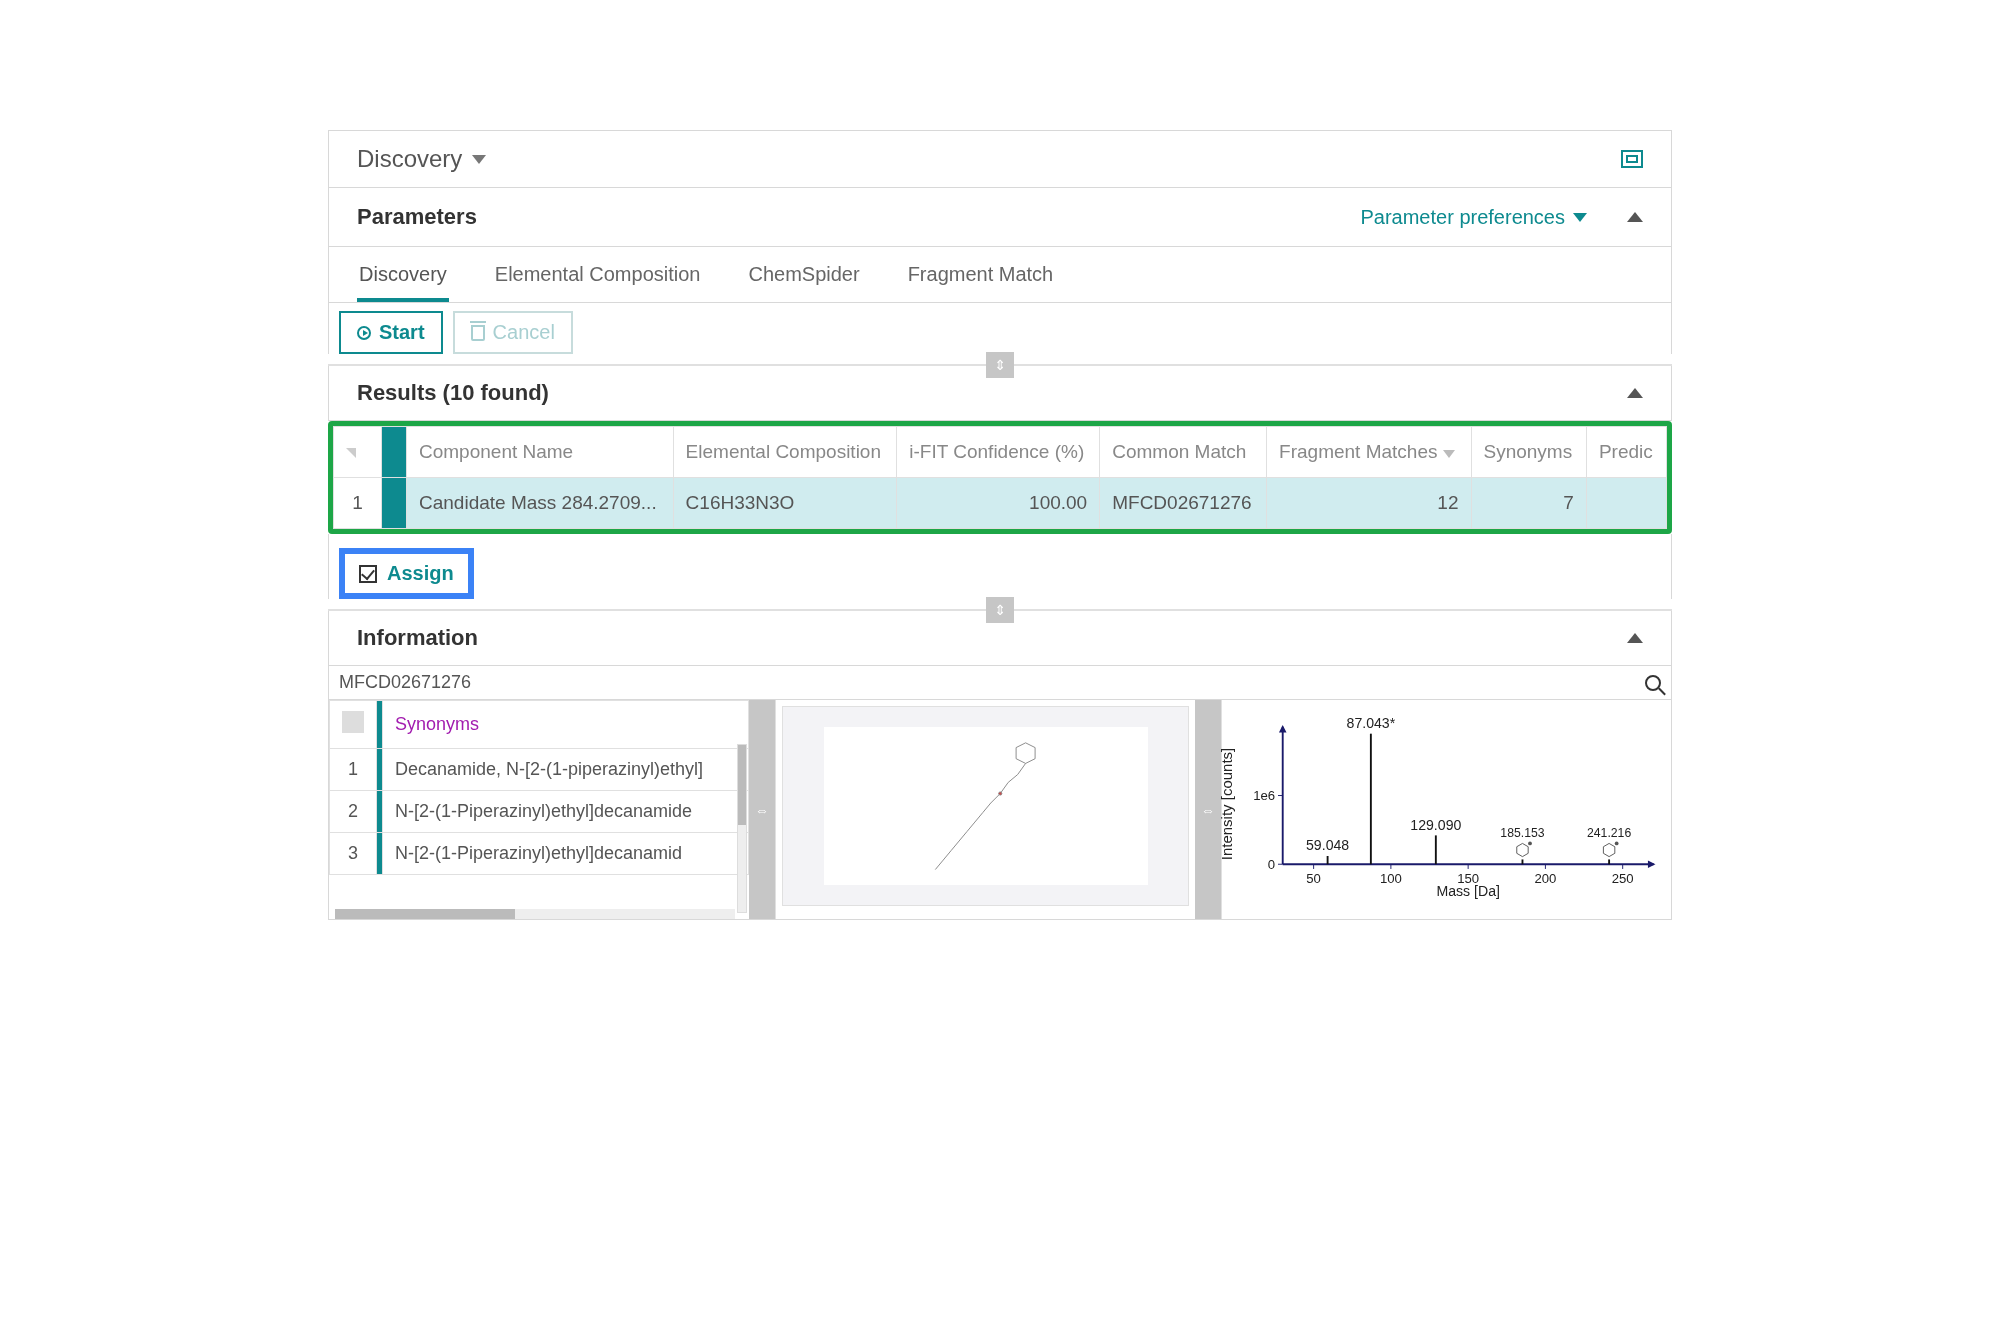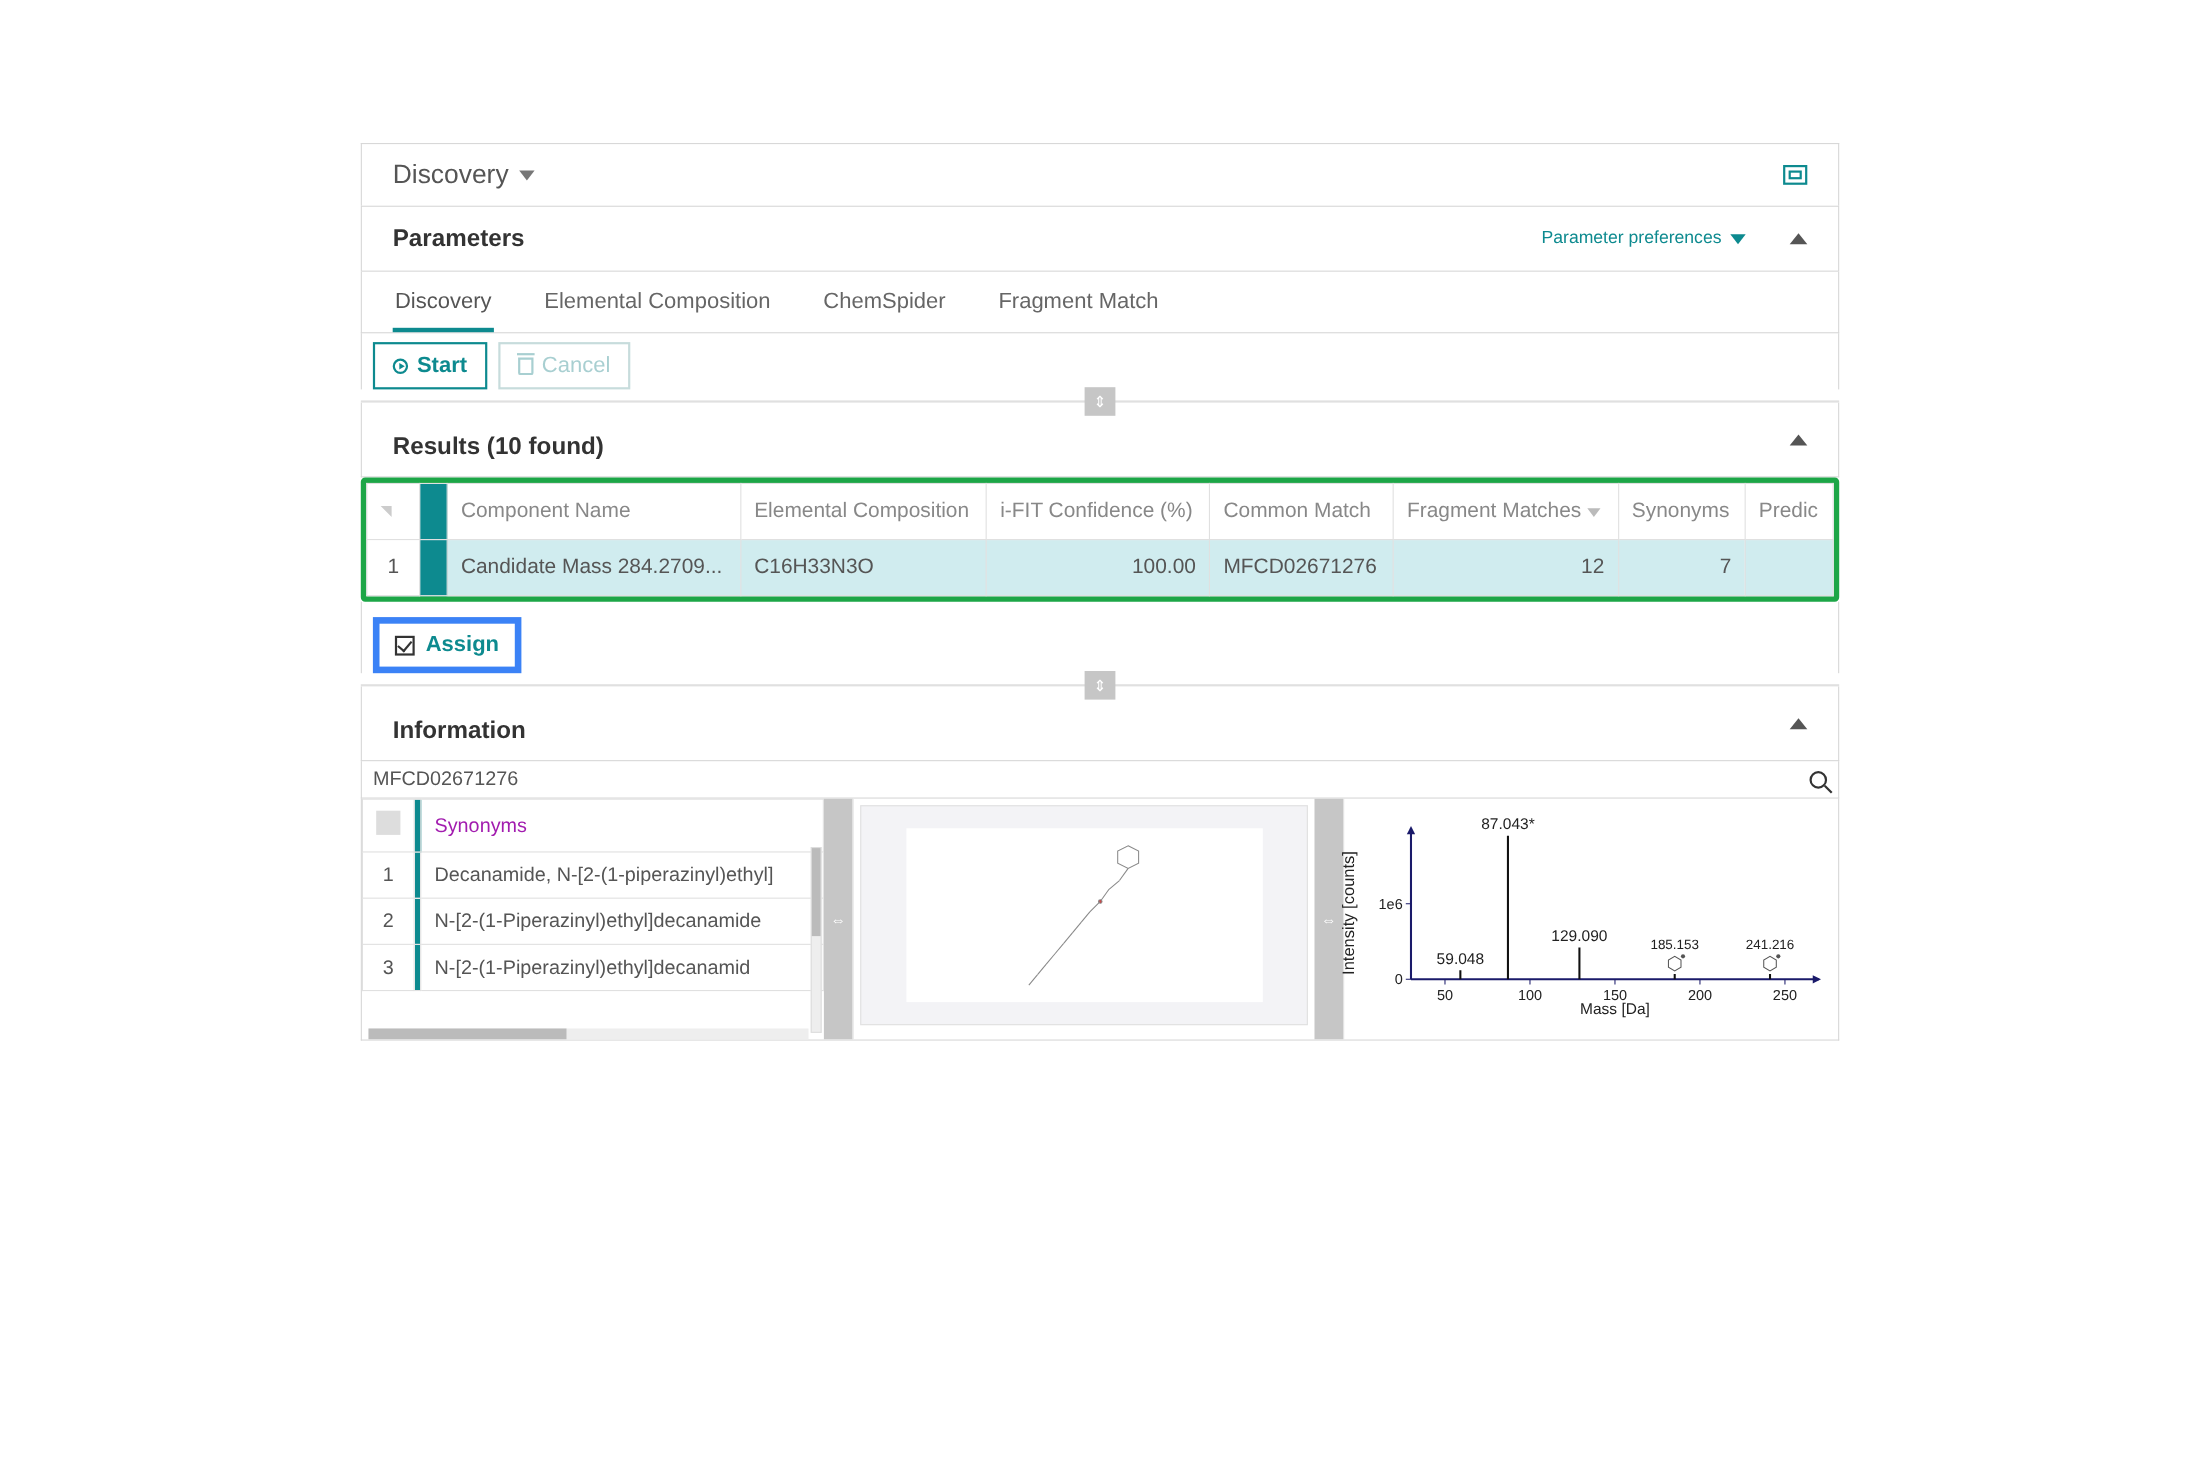--- a/index.html
+++ b/index.html
@@ -57,21 +57,21 @@
 .parameters-title {
   font-size: 22px;
   font-weight: 600;
   color: #333;
 }
 .parameters-right {
   display: flex; align-items: center; gap: 40px;
 }
 .param-prefs-link {
   color: #0d8a8f;
-  font-size: 16px;
+  font-size: 20px;
   display: flex; align-items: center; gap: 8px;
   cursor: pointer;
 }
 .chevron-up {
   width: 0; height: 0;
   border-left: 8px solid transparent;
   border-right: 8px solid transparent;
   border-bottom: 10px solid #555;
 }
 .caret-down-teal {
@@ -168,21 +168,21 @@
 }
 
 .results-header {
   display: flex; justify-content: space-between;
   align-items: center;
   padding: 14px 28px;
   border: 1px solid #d8d8d8;
   border-top: none;
 }
 .results-title {
-  font-size: 22px; font-weight: 600; color: #333; margin-top: 13px;
+  font-size: 22px; font-weight: 600; color: #333;
 }
 
 .results-box {
   border: 5px solid #1da647;
   border-radius: 4px;
 }
 table.results-table {
   width: 100%;
   border-collapse: collapse;
   font-size: 19px;

